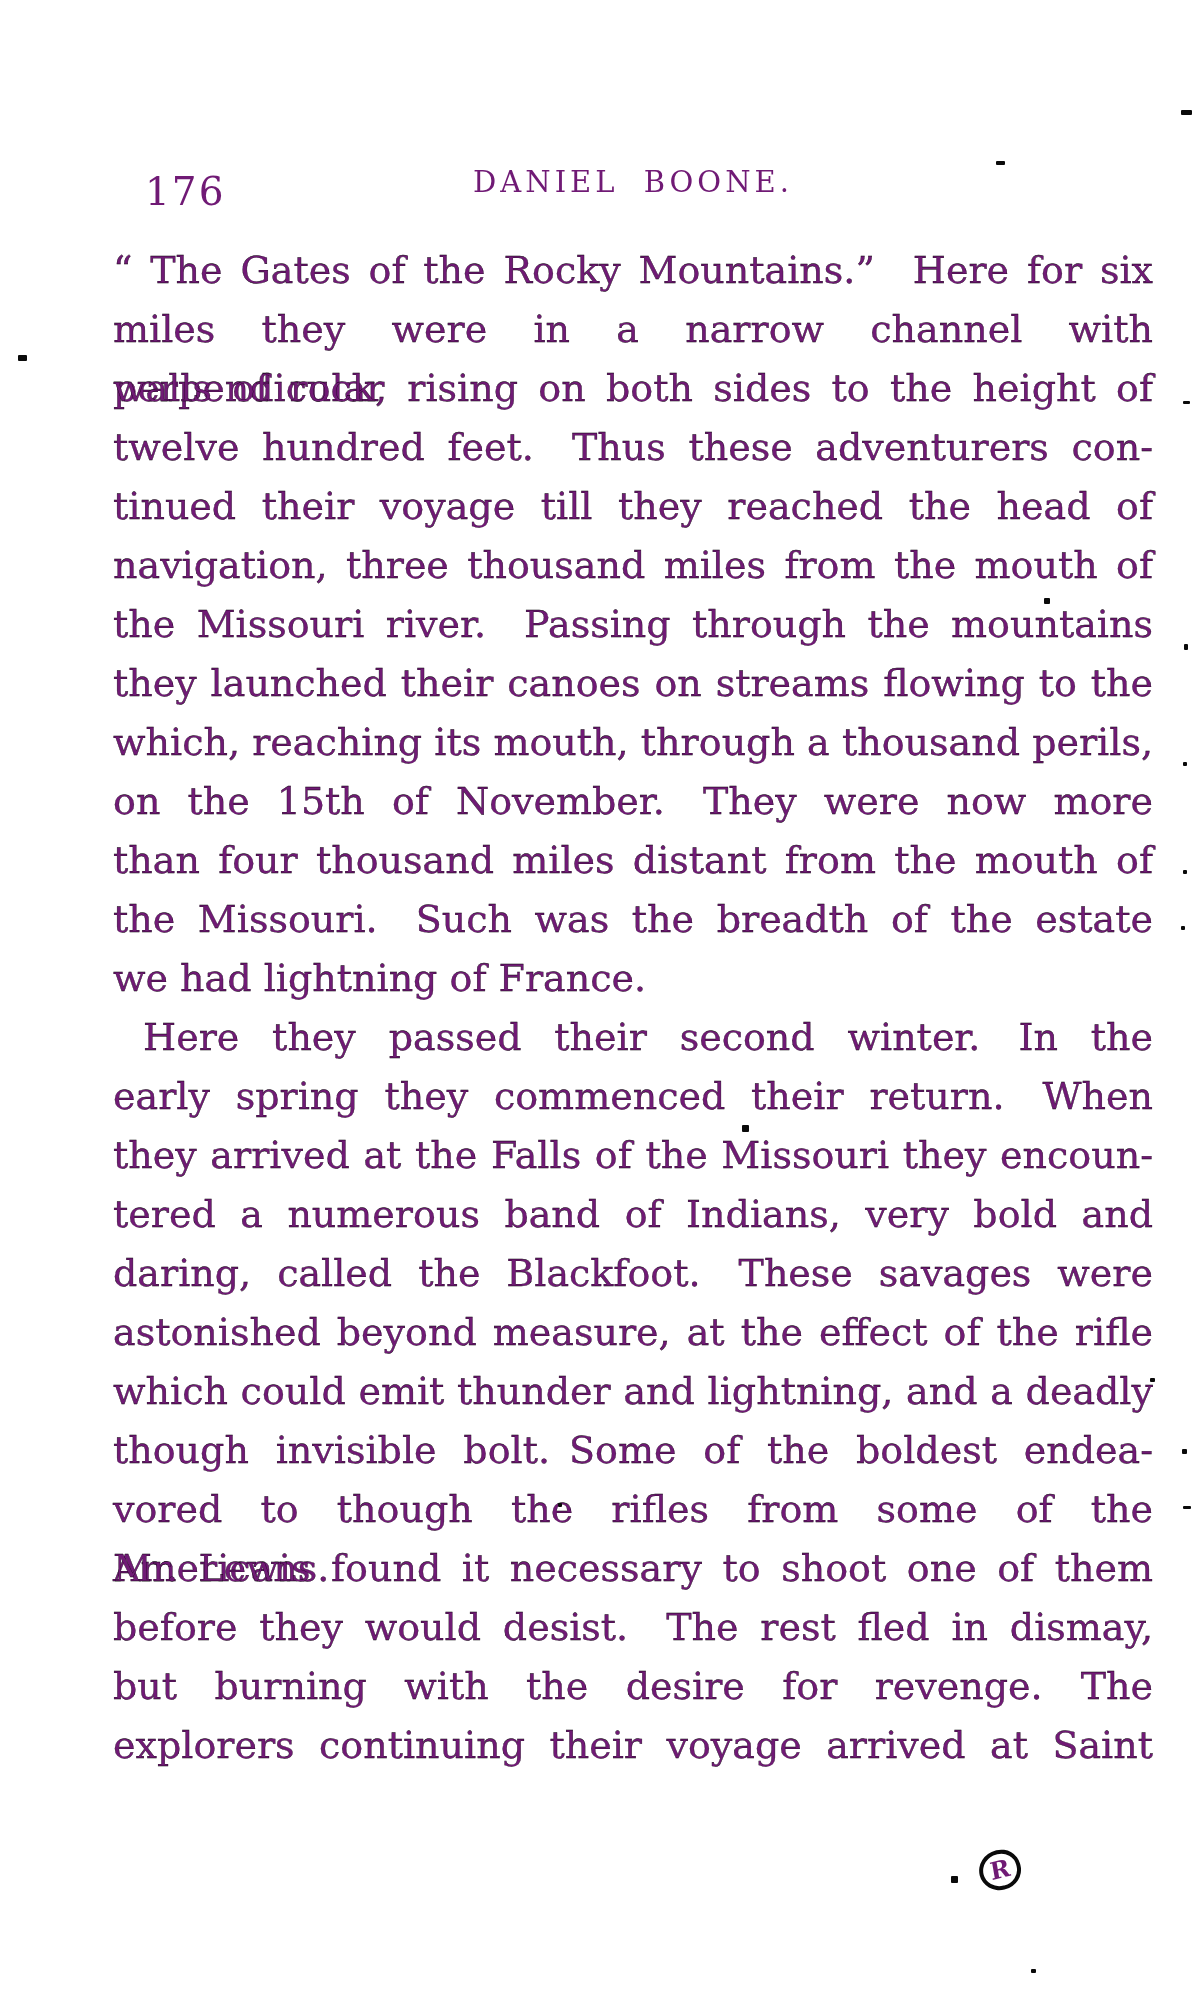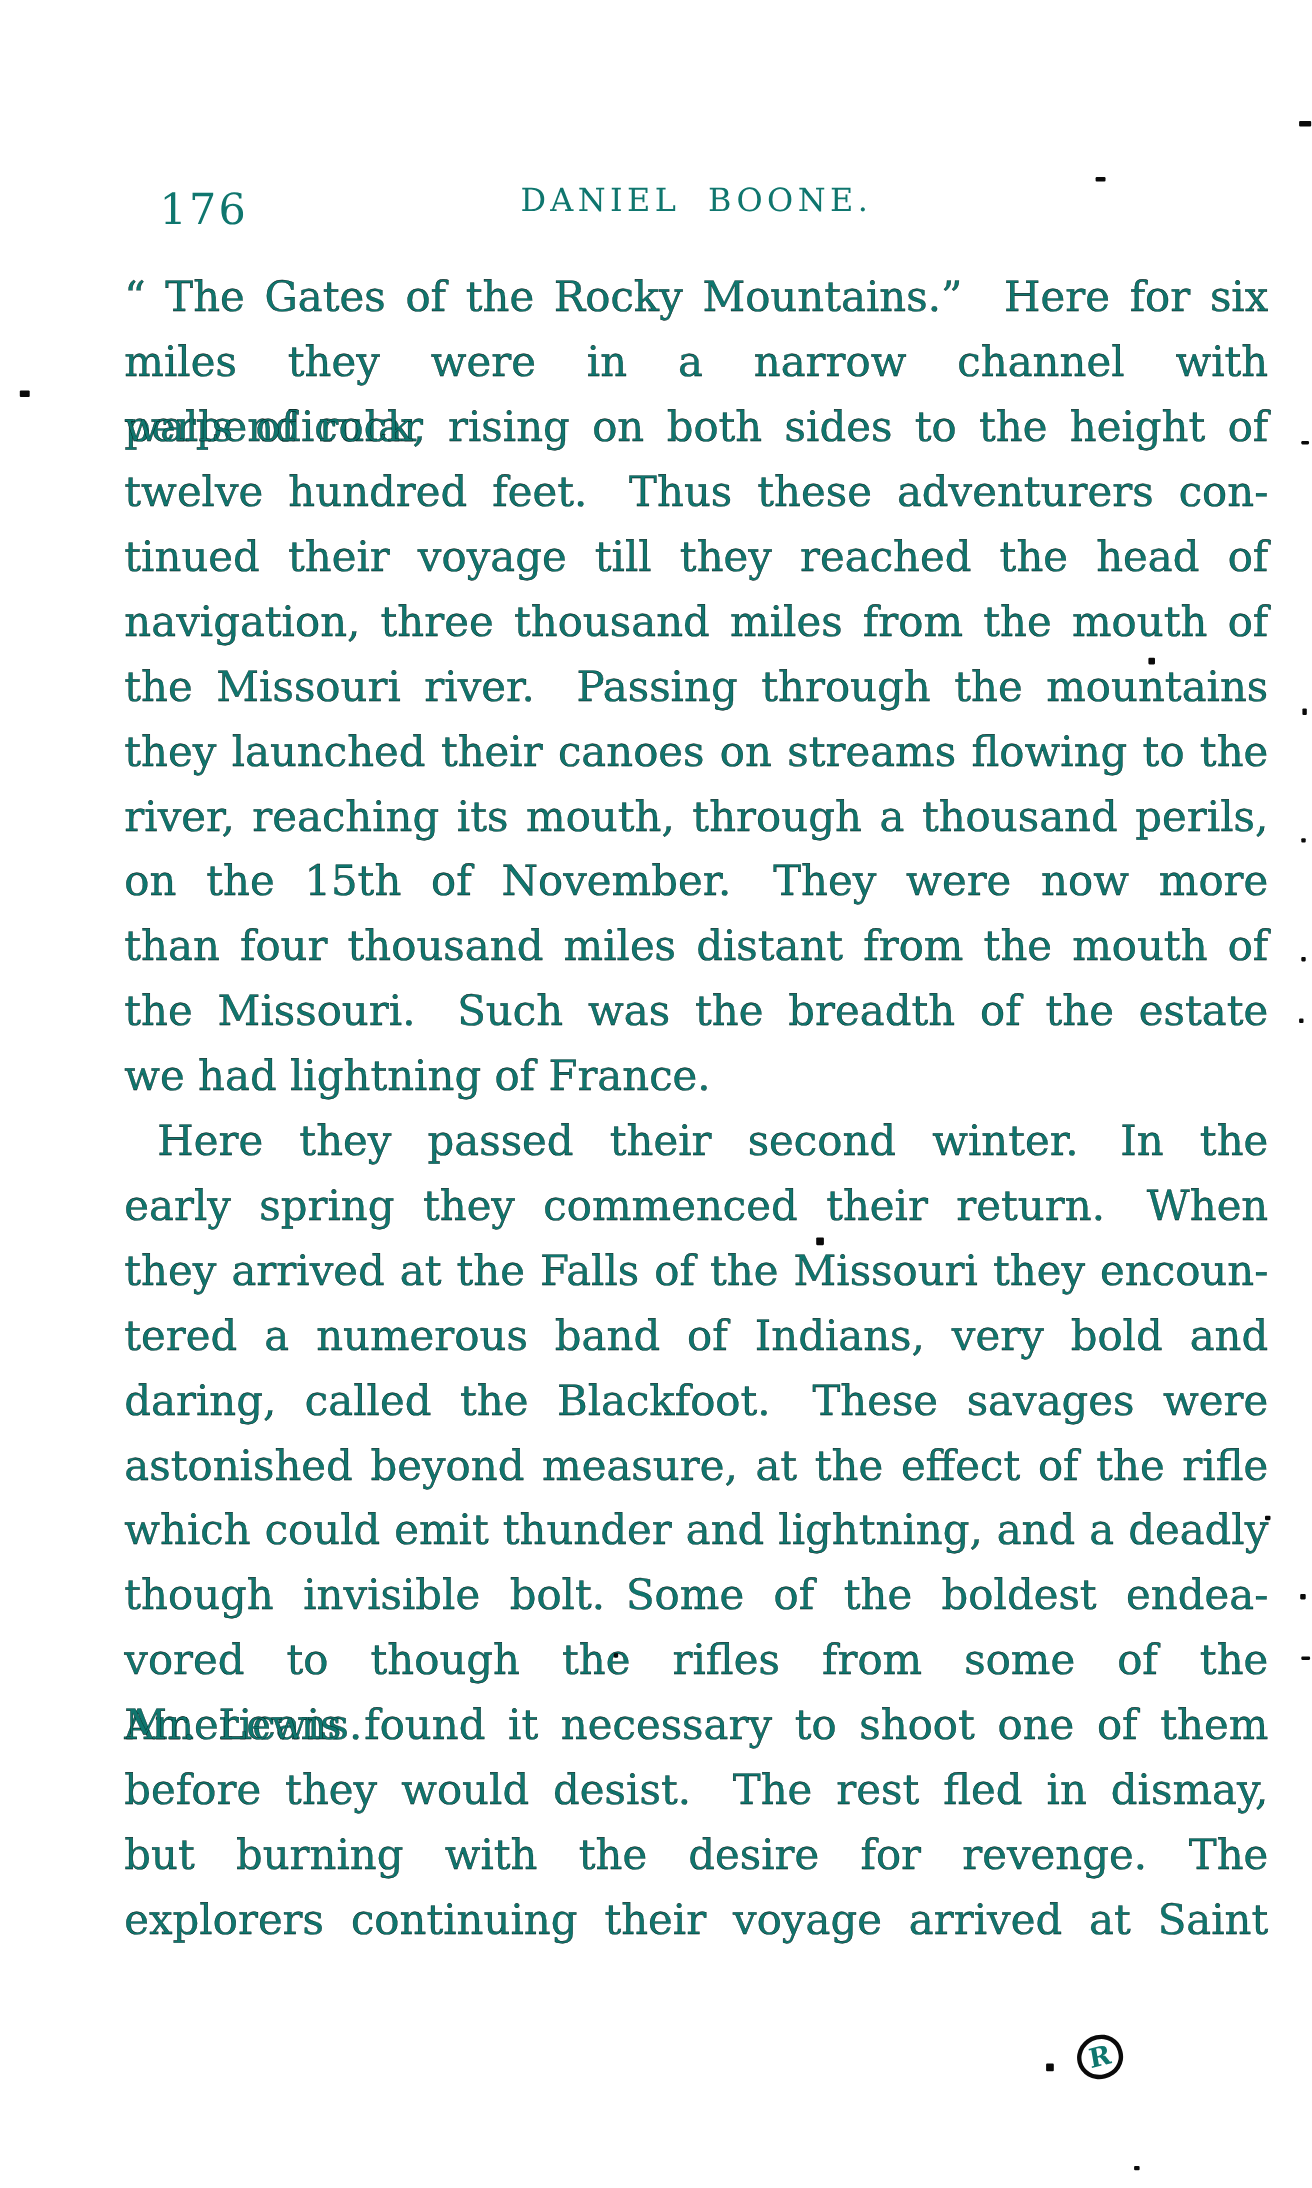--- a/index.html
+++ b/index.html
@@ -7,21 +7,21 @@
     padding: 0;
     background: #ffffff;
   }
   .page {
     position: relative;
     width: 1193px;
     height: 1989px;
     background: #ffffff;
     overflow: hidden;
     font-family: "DejaVu Serif", serif;
-    color: #0f766e;
+    color: #701a75;
   }
   .page-number {
     position: absolute;
     left: 145px;
     top: 172px;
     font-size: 39px;
     line-height: 1;
     letter-spacing: 2px;
   }
   .running-head {
@@ -91,21 +91,21 @@
 
   <div class="page-text">
     <div class="line">“ The Gates of the Rocky Mountains.” Here for six</div>
     <div class="line">miles they were in a narrow channel with perpendicular</div>
     <div class="line">walls of rock, rising on both sides to the height of</div>
     <div class="line">twelve hundred feet. Thus these adventurers con-</div>
     <div class="line">tinued their voyage till they reached the head of</div>
     <div class="line">navigation, three thousand miles from the mouth of</div>
     <div class="line">the Missouri river. Passing through the mountains</div>
     <div class="line">they launched their canoes on streams flowing to the</div>
-    <div class="line">river, reaching its mouth, through a thousand perils,</div>
+    <div class="line">which, reaching its mouth, through a thousand perils,</div>
     <div class="line">on the 15th of November. They were now more</div>
     <div class="line">than four thousand miles distant from the mouth of</div>
     <div class="line">the Missouri. Such was the breadth of the estate</div>
     <div class="line para-end">we had lightning of France.</div>
     <div class="line indent">Here they passed their second winter. In the</div>
     <div class="line">early spring they commenced their return. When</div>
     <div class="line">they arrived at the Falls of the Missouri they encoun-</div>
     <div class="line">tered a numerous band of Indians, very bold and</div>
     <div class="line">daring, called the Blackfoot. These savages were</div>
     <div class="line">astonished beyond measure, at the effect of the rifle</div>

